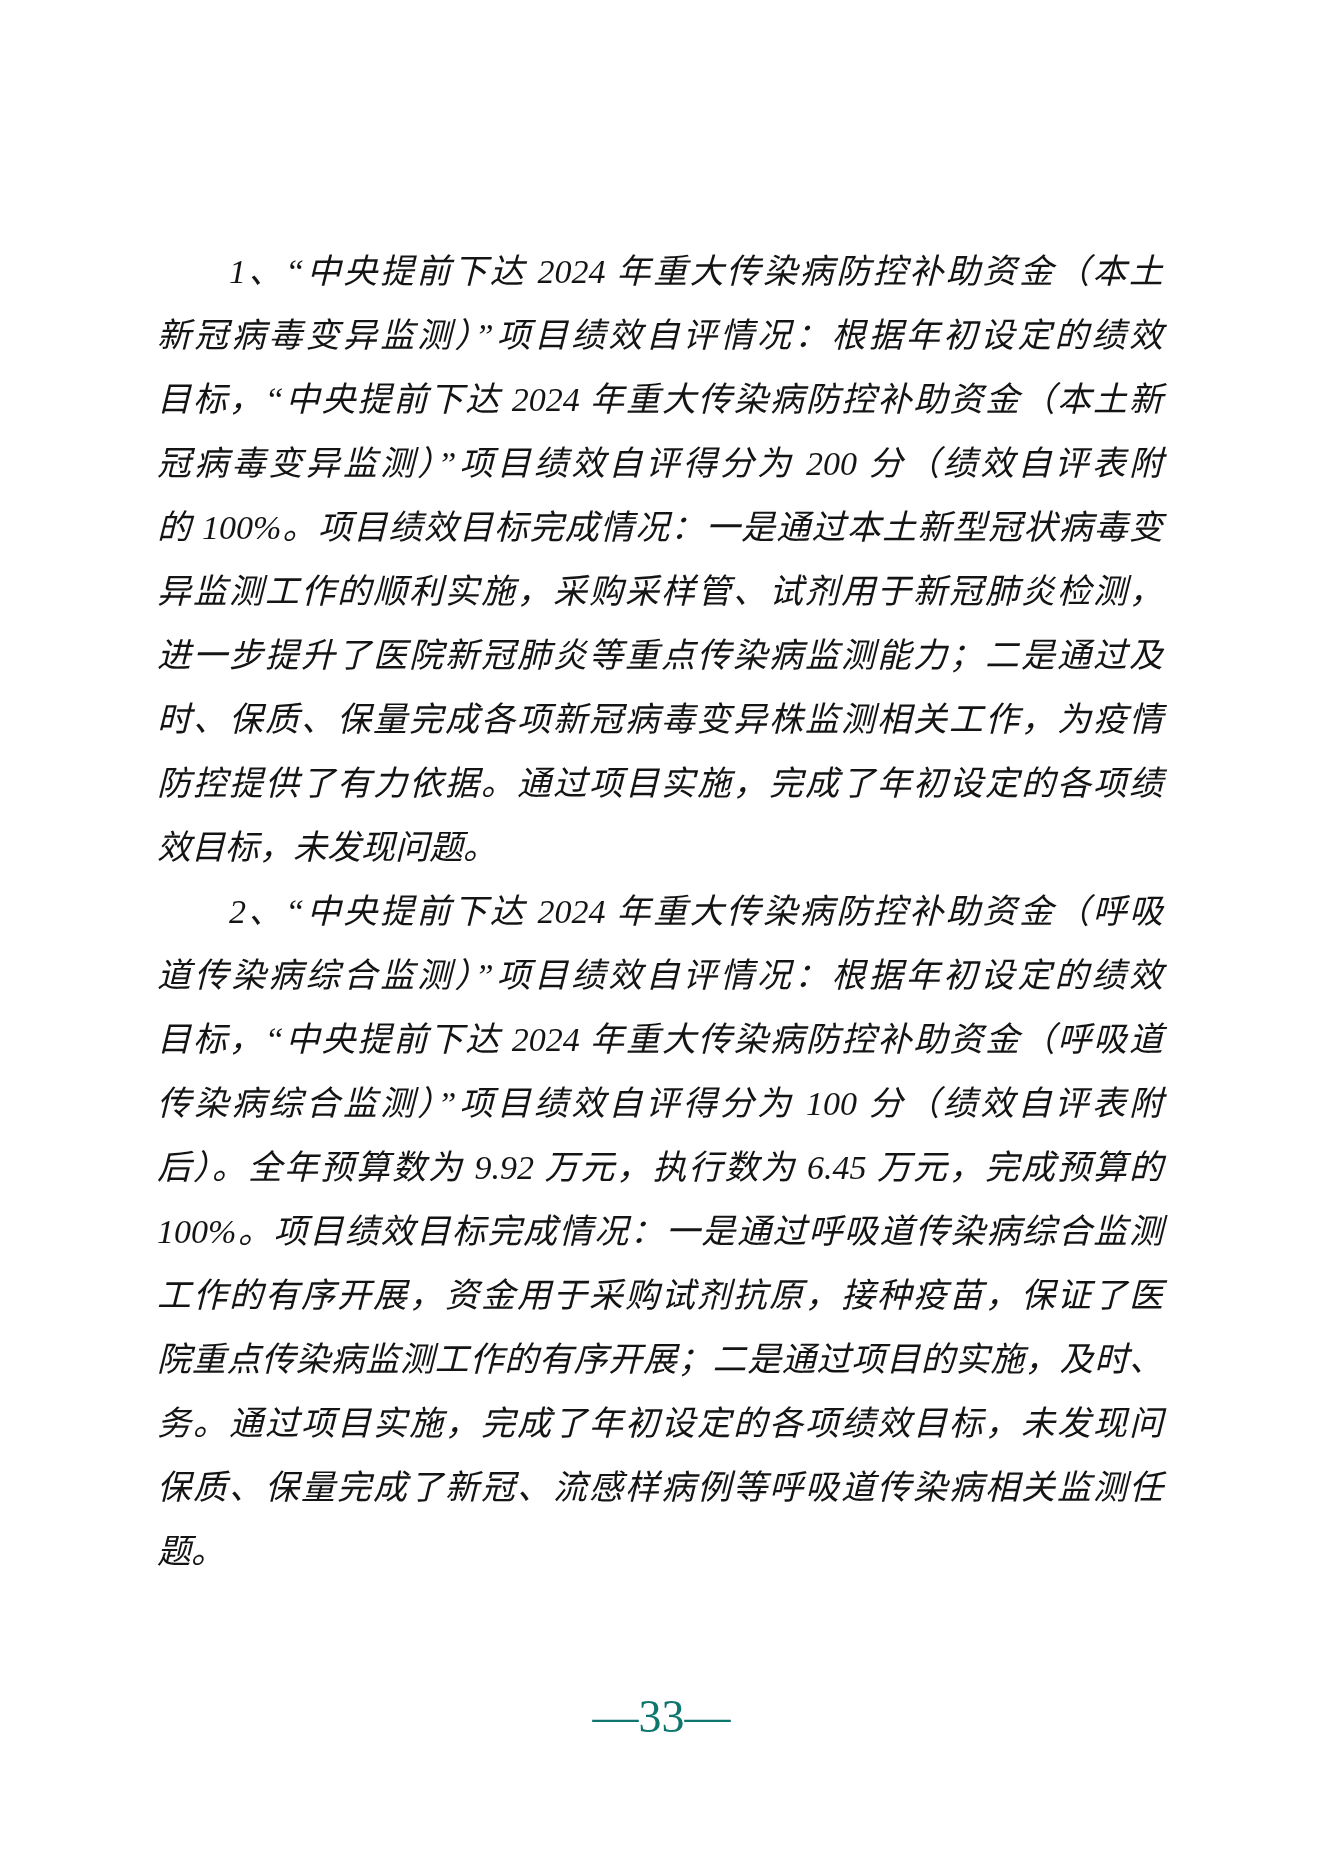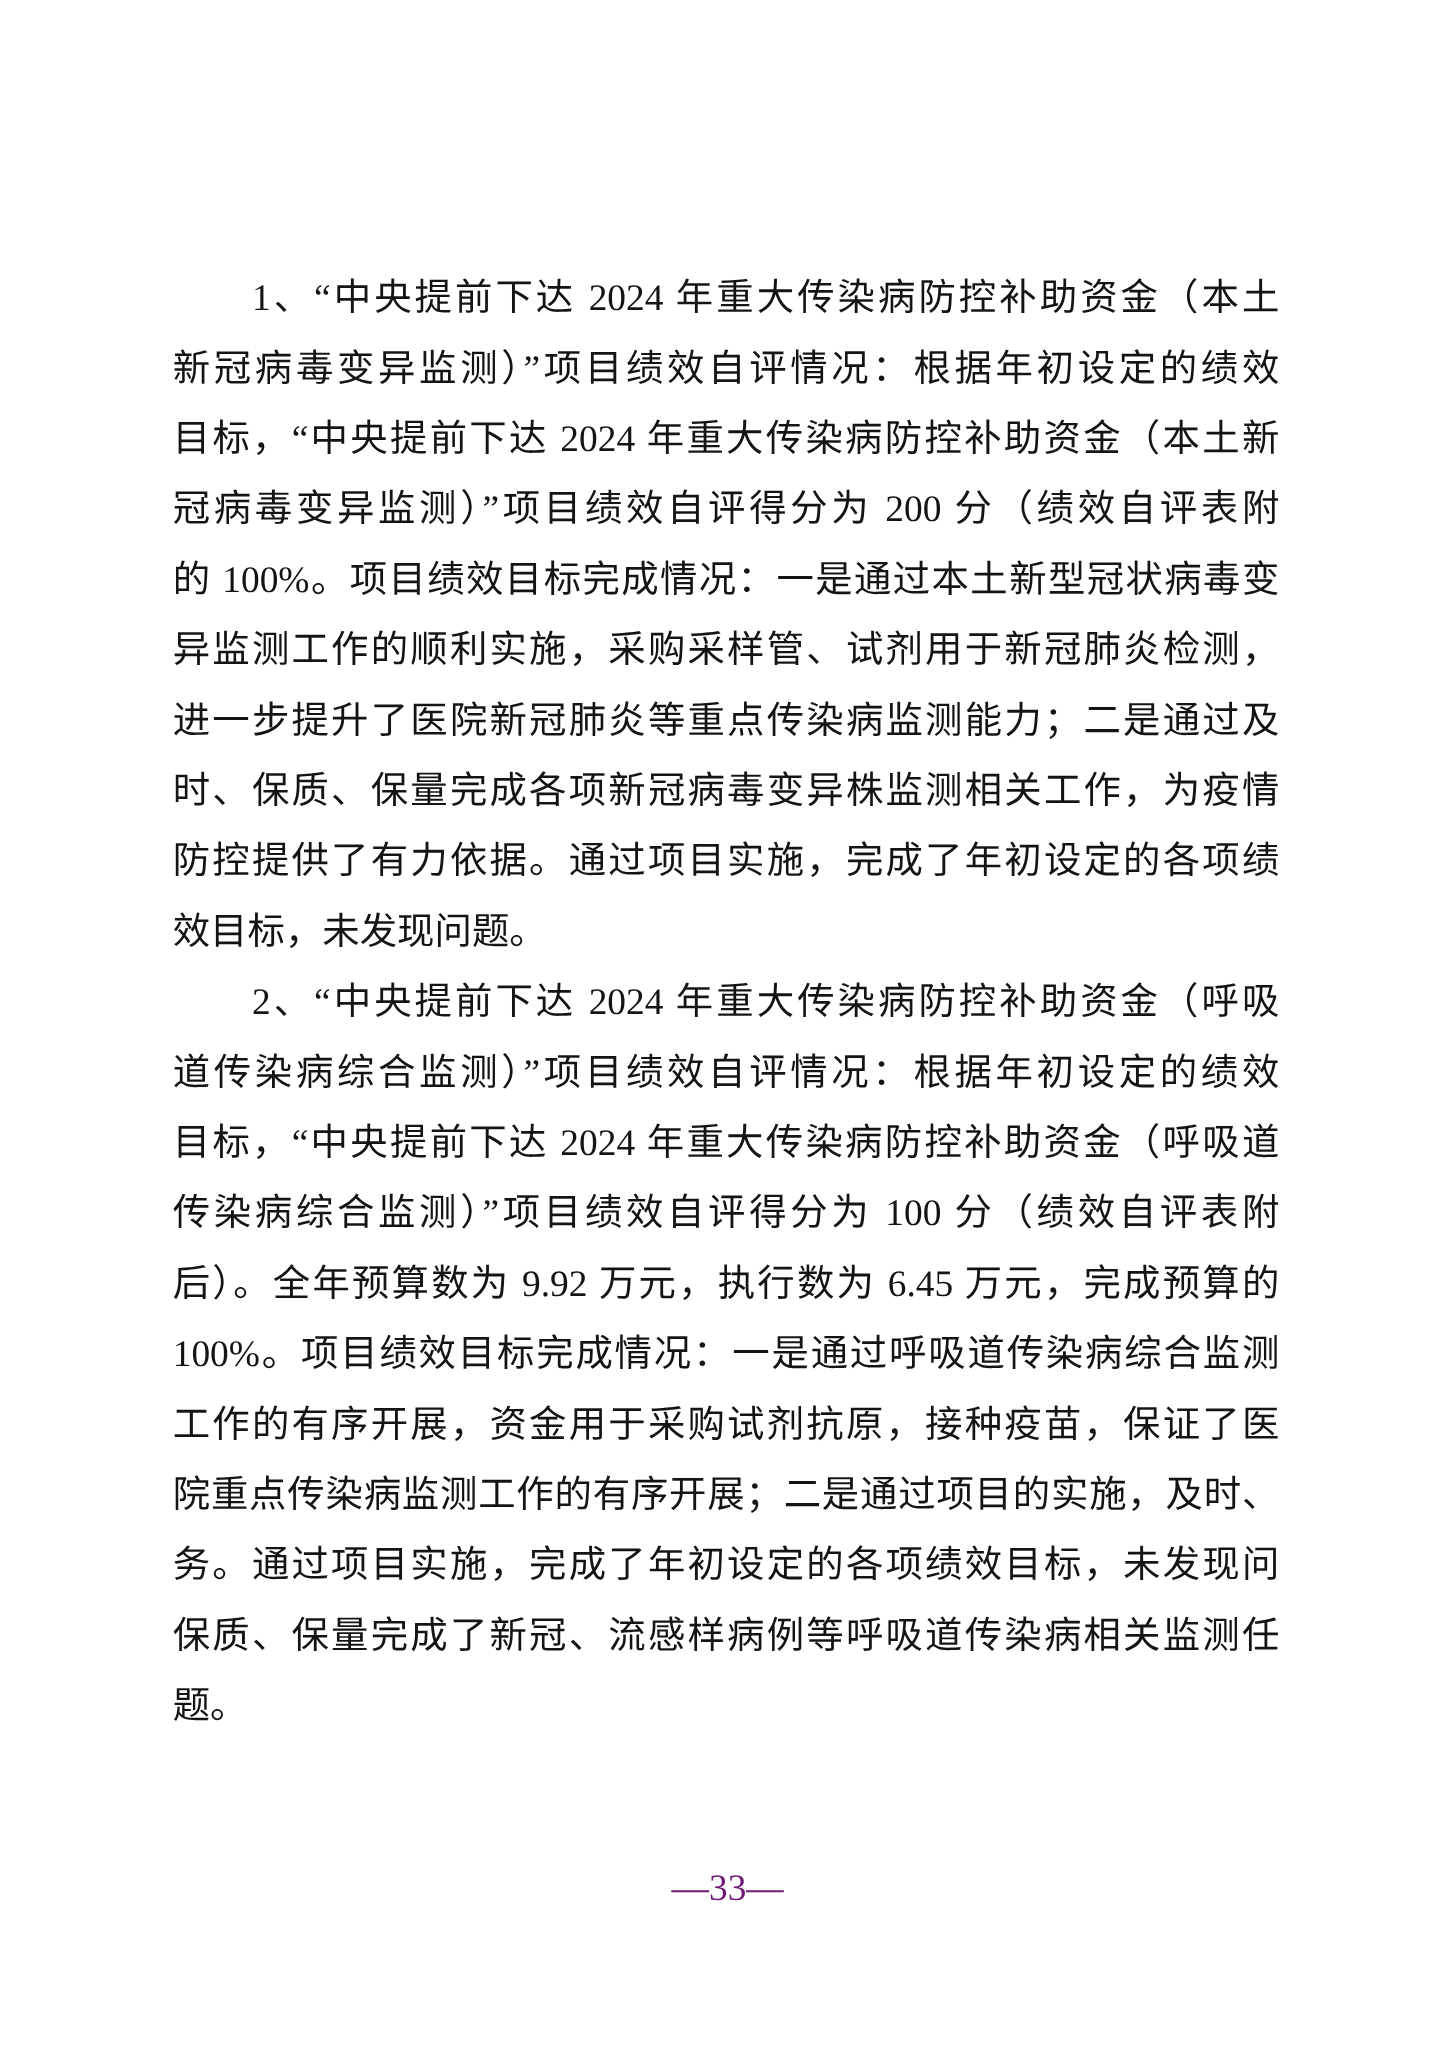--- a/index.html
+++ b/index.html
@@ -22,42 +22,43 @@
     overflow: hidden;
   }
   .body-text {
     position: absolute;
     left: 157px;
     top: 240px;
     width: 1006px;
     font-size: 34px;
     line-height: 64px;
     letter-spacing: 0;
+    font-style: italic;
   }
   .t-line {
     text-align: justify;
     text-align-last: justify;
     text-justify: inter-character;
     white-space: normal;
   }
   .t-line.indent {
     text-indent: 72px;
   }
   .t-line.para-end {
     text-align-last: left;
   }
   .page-number {
     position: absolute;
     top: 1697px;
     left: 0;
     width: 100%;
     text-align: center;
-    font-size: 34px;
+    font-size: 46px;
     line-height: 40px;
-    color: #701a75;
+    color: #0f766e;
   }
 </style>
 </head>
 <body>
 
 <div class="page">
 
   <div class="body-text">
     <div class="t-line indent">1、“中央提前下达 2024 年重大传染病防控补助资金（本土</div>
     <div class="t-line">新冠病毒变异监测）”项目绩效自评情况：根据年初设定的绩效</div>

